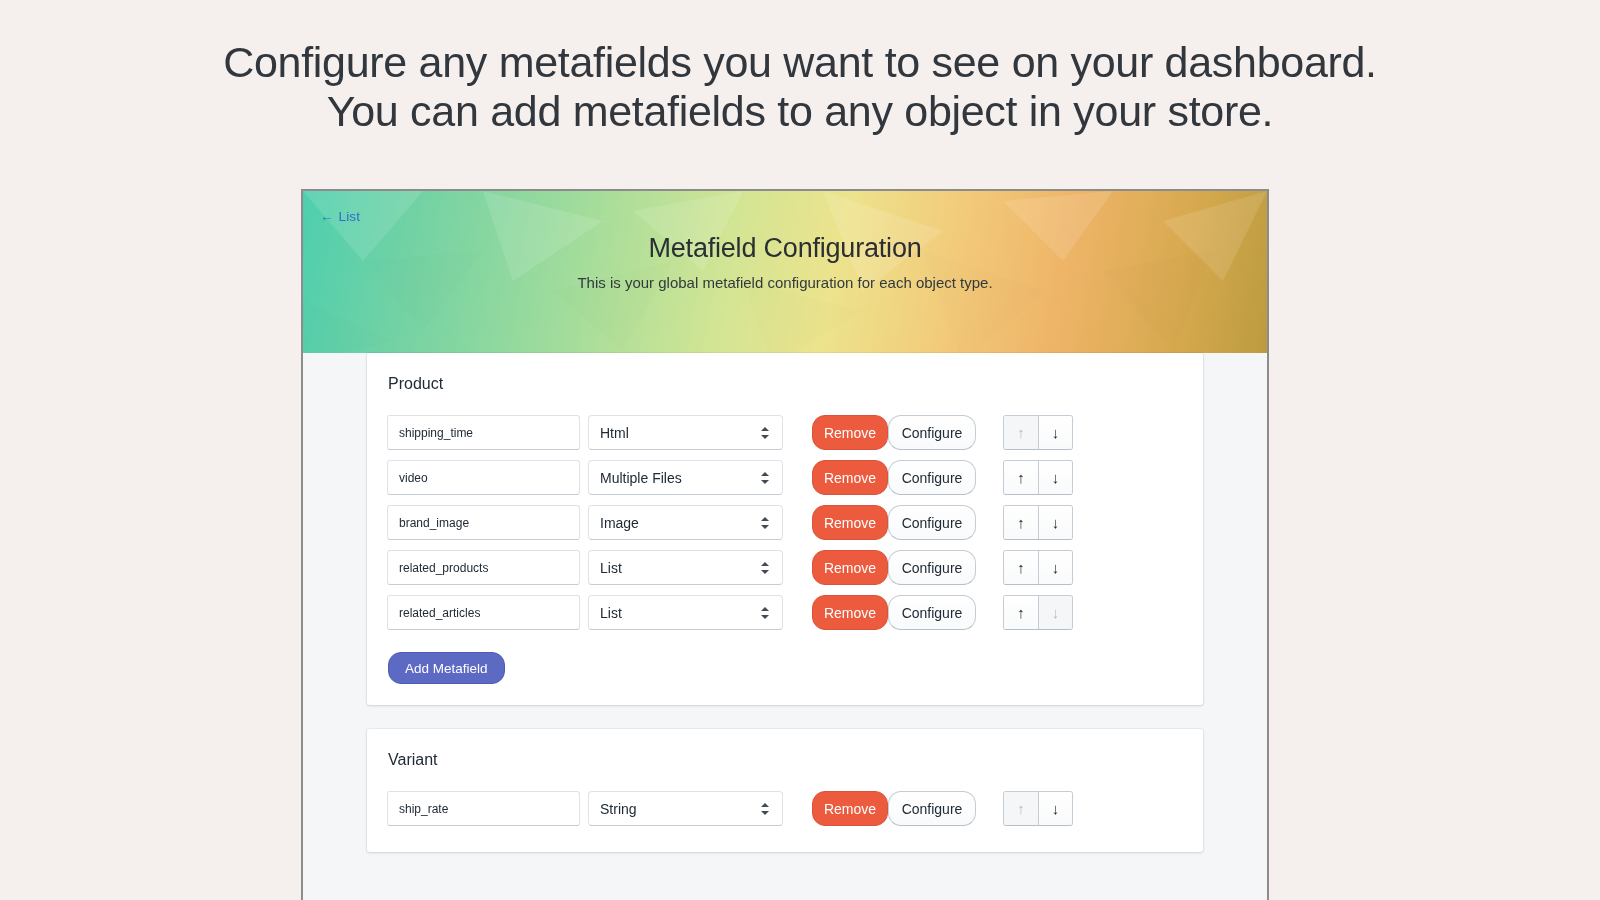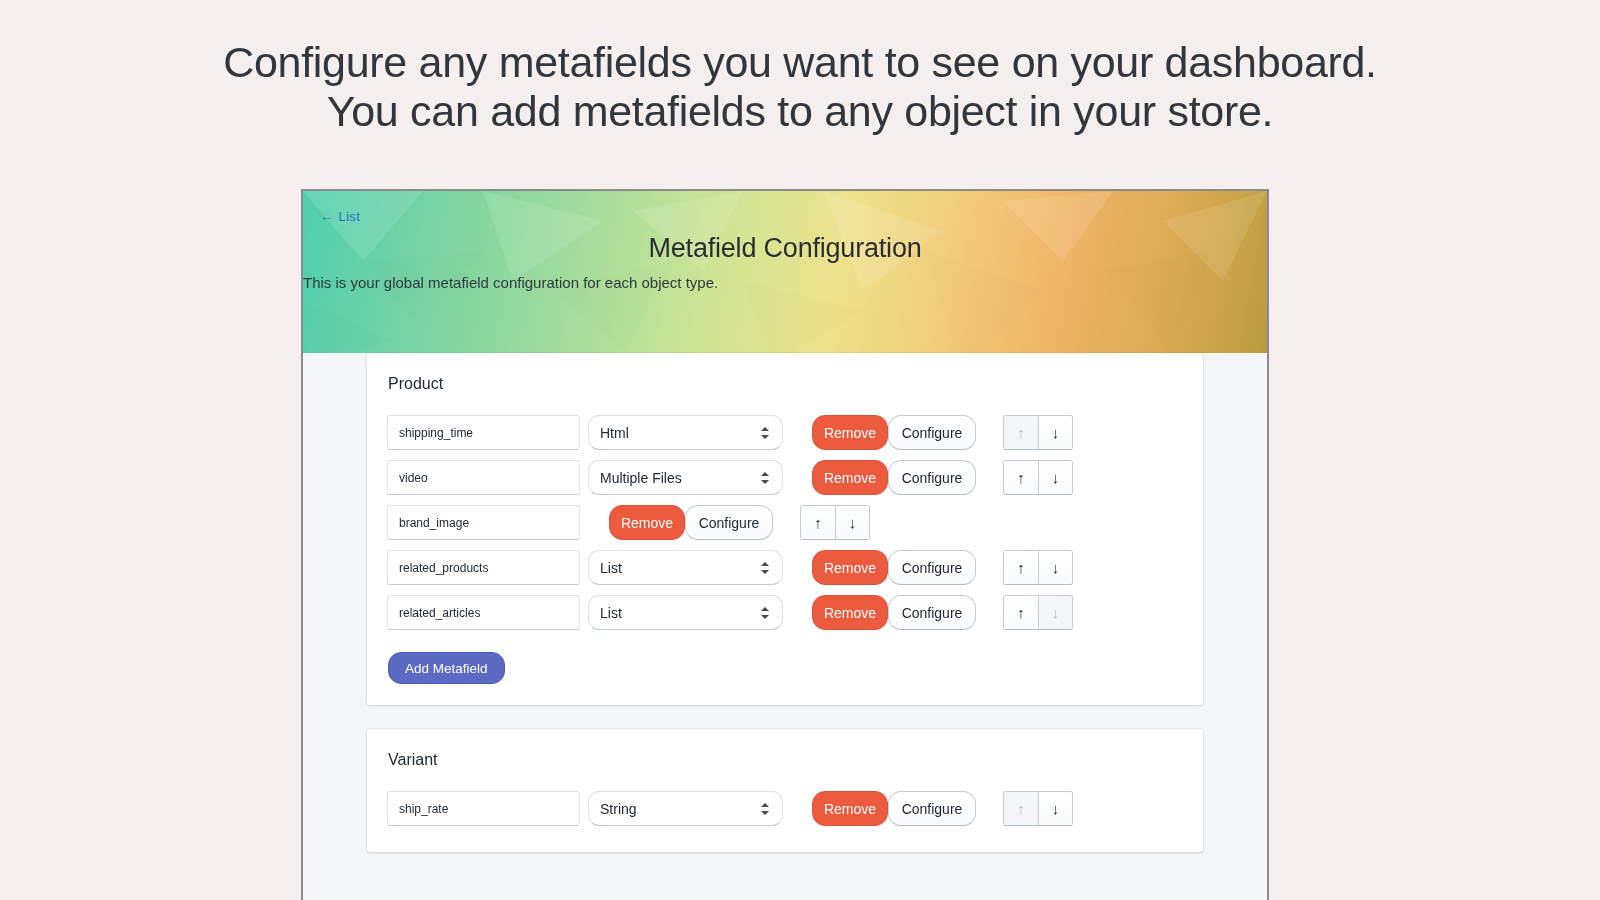--- a/index.html
+++ b/index.html
@@ -94,20 +94,21 @@
     font-size: 27px;
     font-weight: 400;
     color: #2b2f33;
     letter-spacing: -0.2px;
   }
   .hero-sub {
     position: absolute;
     top: 83px;
     left: 0;
     width: 100%;
+    text-align: center;
     font-size: 15px;
     color: #313a3e;
   }
 
   
   .content {
     position: relative;
     padding: 0 64px;
     background: #f4f6f8;
     height: 537px;
@@ -151,21 +152,21 @@
     padding: 0 11px;
     outline: none;
   }
 
   .mf-type {
     width: 195px;
     height: 35px;
     margin-left: 8px;
     border: 1px solid #dfe3e8;
     border-bottom-color: #c4cdd5;
-    border-radius: 11px;
+    border-radius: 4px;
     background: #fff;
     font-family: "Liberation Sans", sans-serif;
     font-size: 14px;
     color: #212b36;
     padding: 0 11px;
     position: relative;
     display: flex;
     align-items: center;
     cursor: pointer;
   }
@@ -326,20 +327,24 @@
         <button class="btn btn-remove">Remove</button>
         <button class="btn btn-configure">Configure</button>
         <div class="arrow-group">
           <button class="arrow-btn">↑</button>
           <button class="arrow-btn">↓</button>
         </div>
       </div>
 
       <div class="mf-row">
         <input class="mf-name" type="text" value="brand_image" style="">
+        <div class="mf-type">
+          <span class="sel-label">Image</span>
+          <span class="sel-caret"></span>
+        </div>
         <button class="btn btn-remove">Remove</button>
         <button class="btn btn-configure">Configure</button>
         <div class="arrow-group">
           <button class="arrow-btn">↑</button>
           <button class="arrow-btn">↓</button>
         </div>
       </div>
 
       <div class="mf-row">
         <input class="mf-name" type="text" value="related_products" style="">

